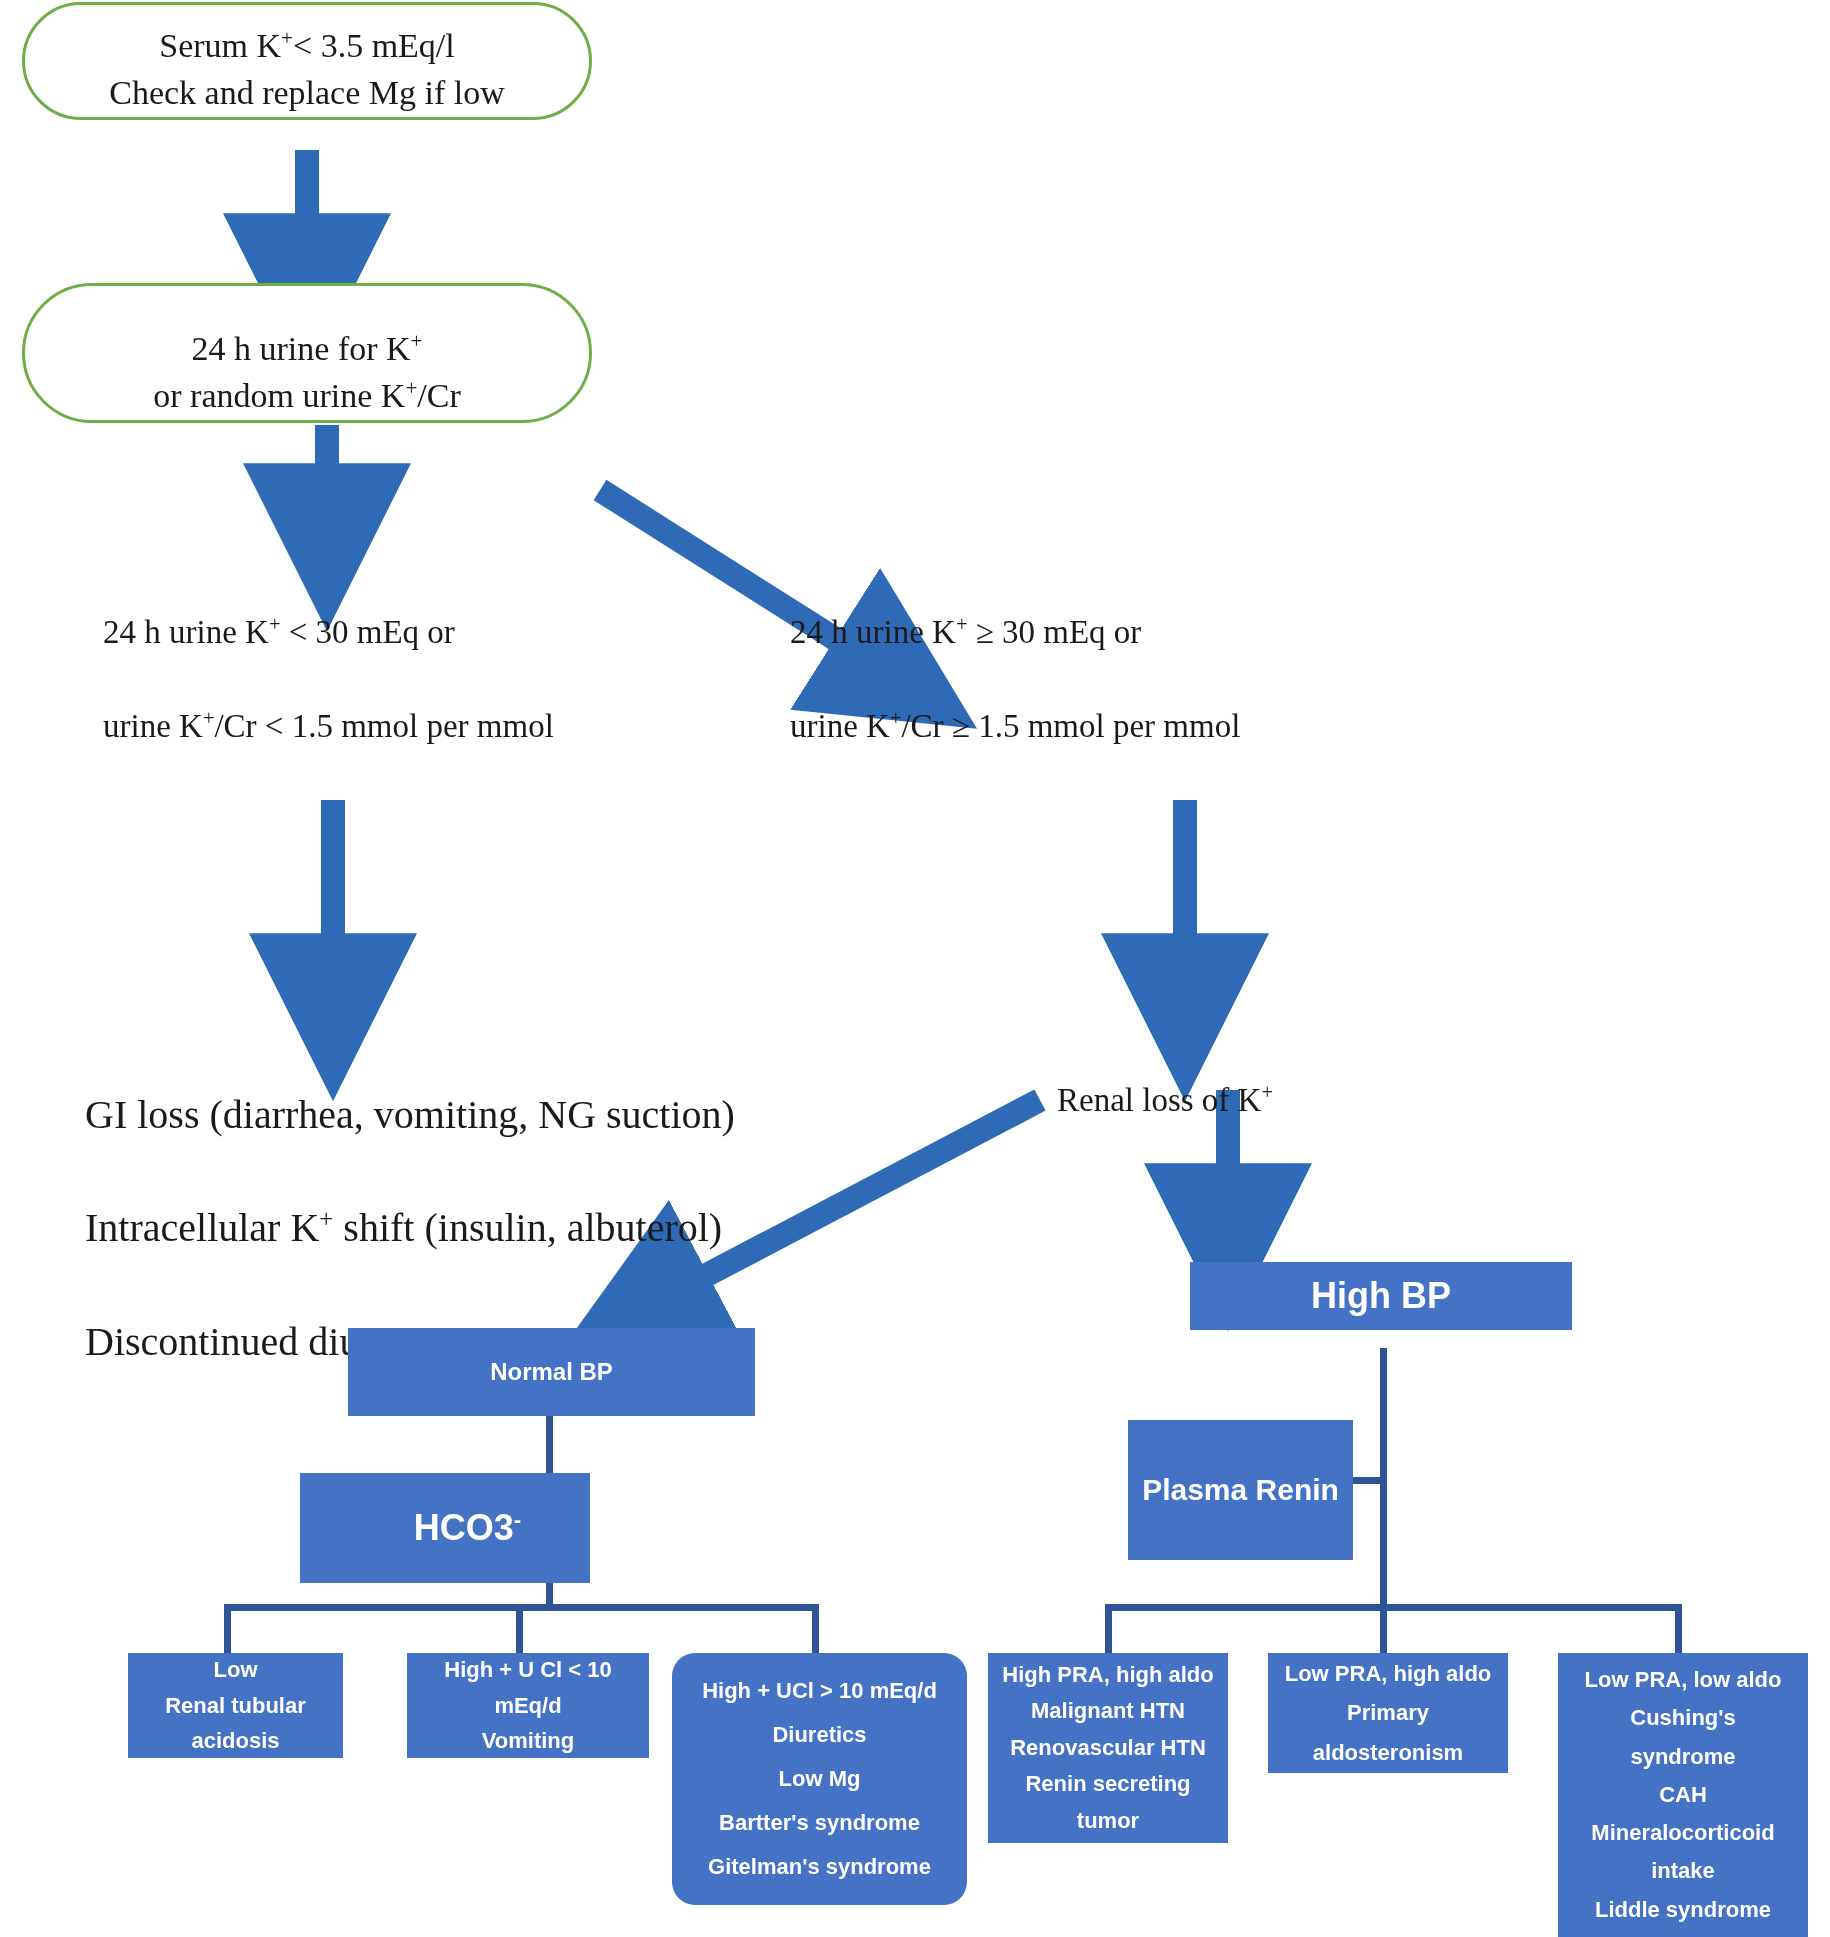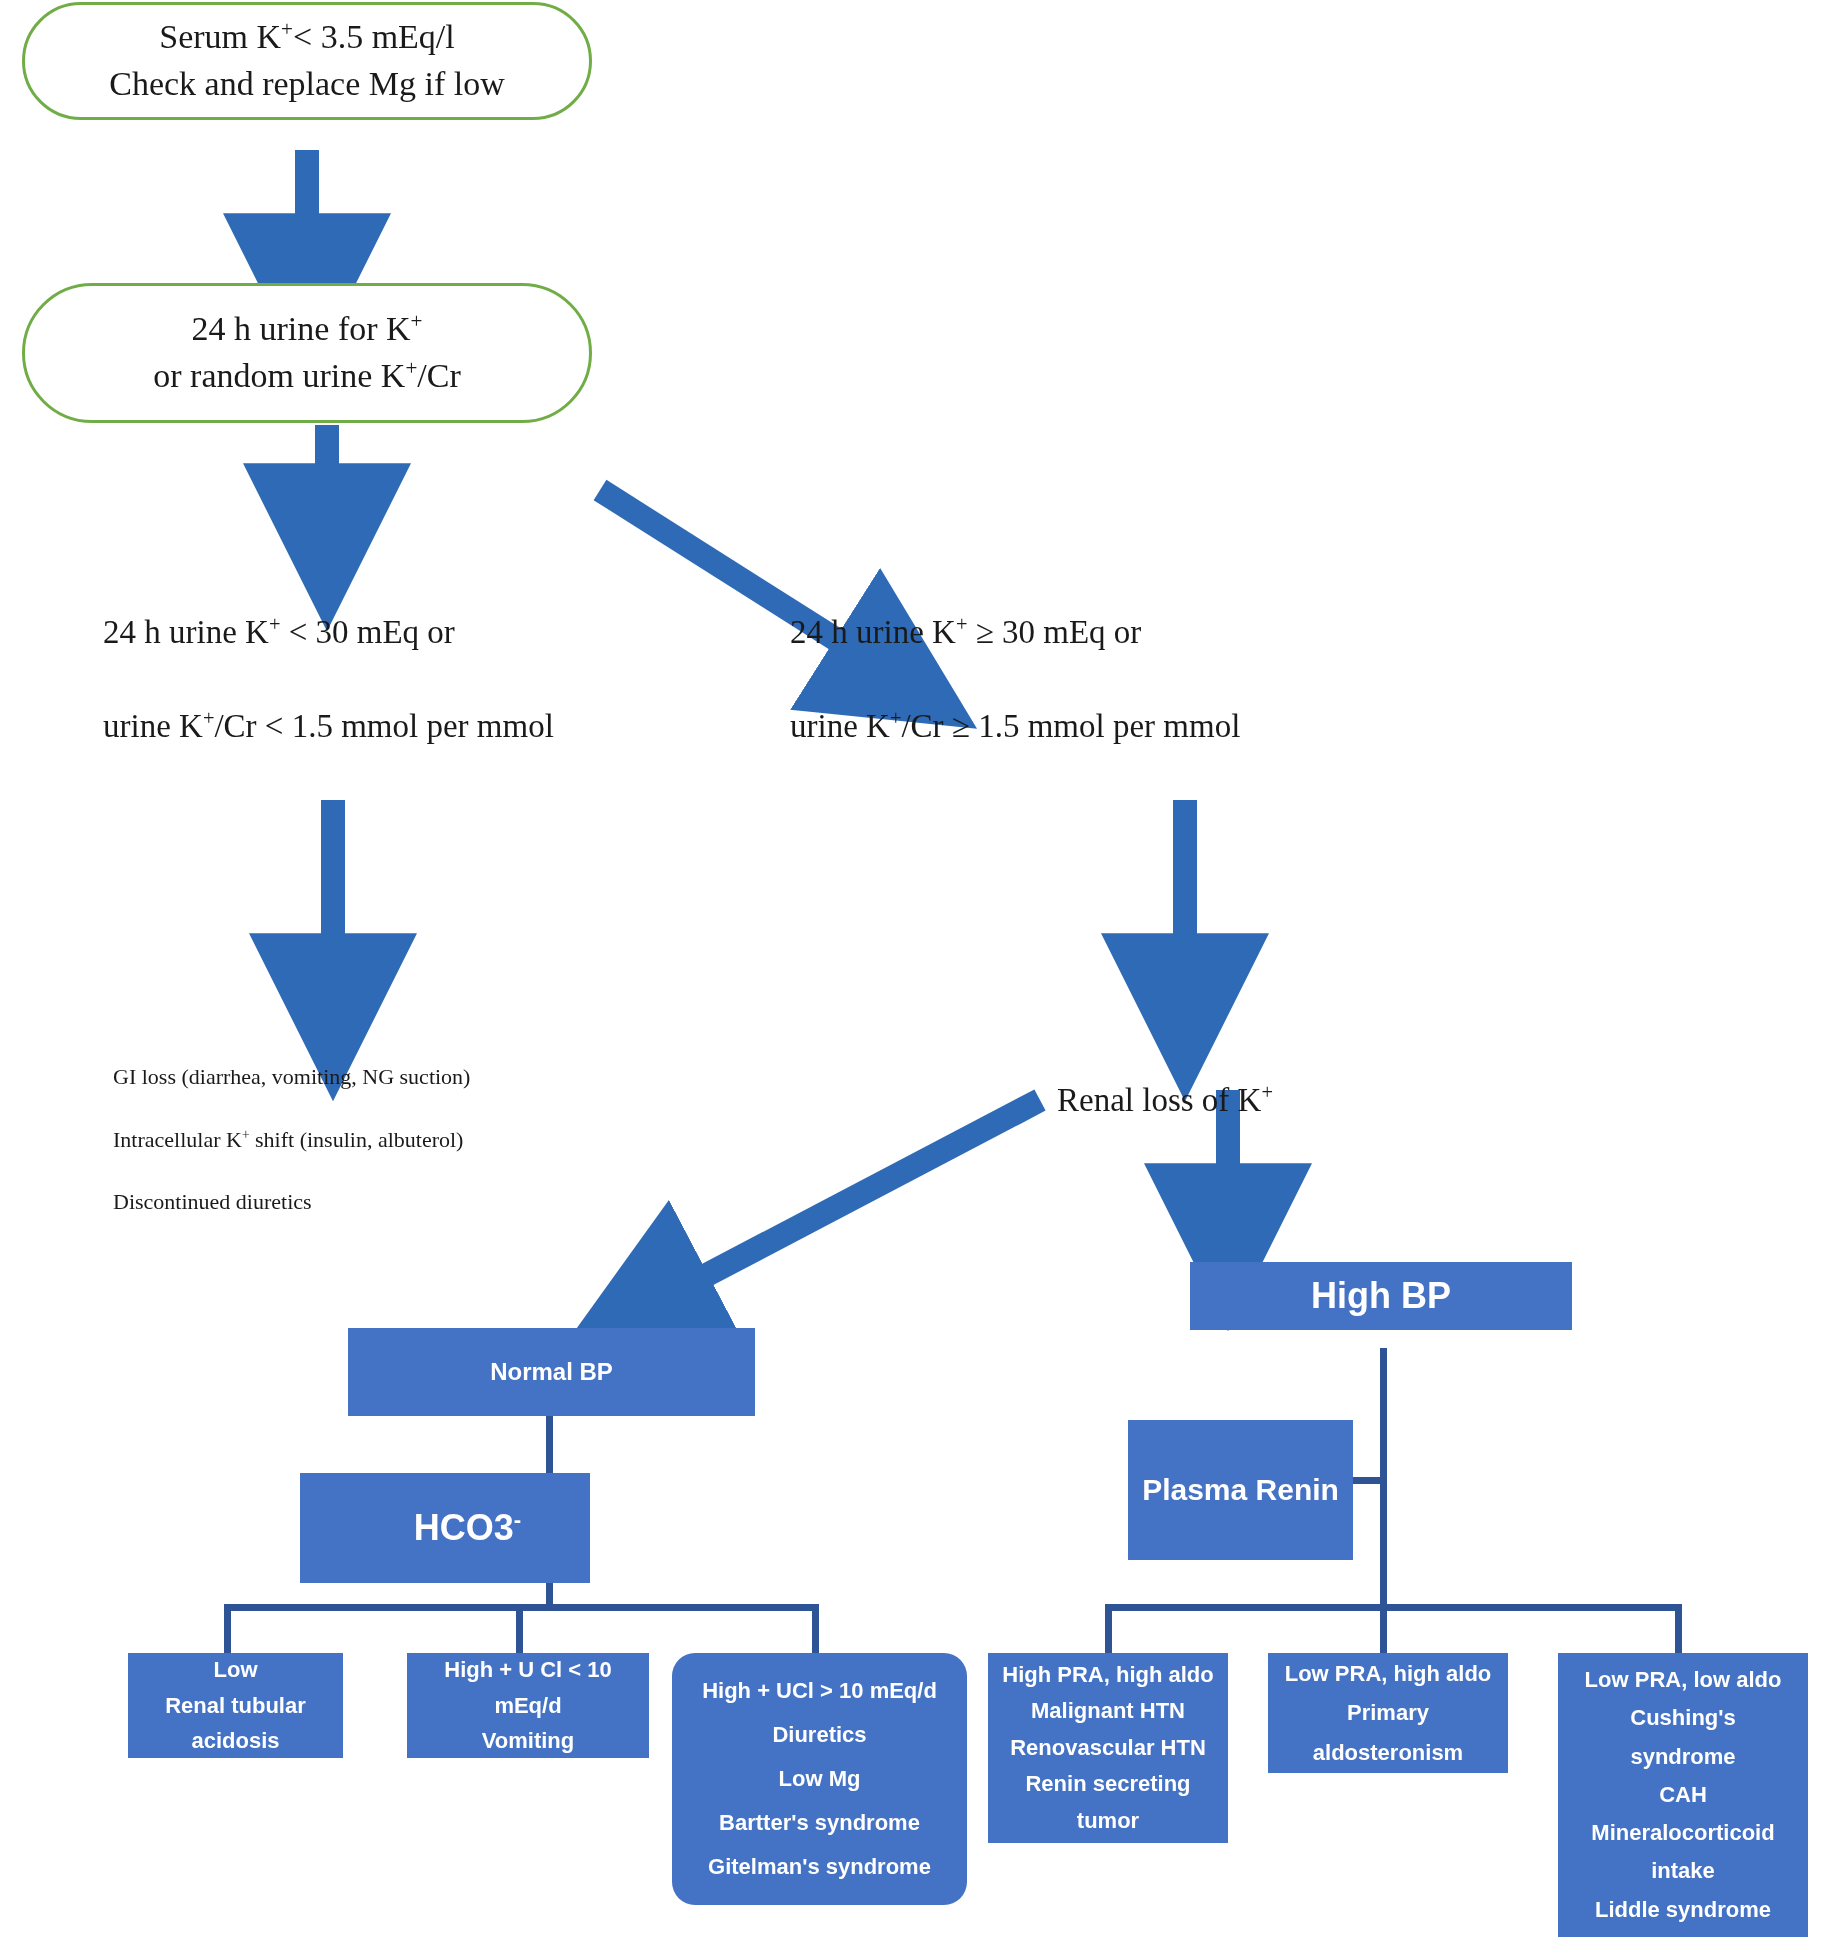--- a/index.html
+++ b/index.html
@@ -18,21 +18,21 @@
   }
 
   
   .stadium {
     position: absolute;
     box-sizing: border-box;
     border: 3px solid #70AD47;
     border-radius: 9999px;
     background: #ffffff;
     display: flex;
-    align-items: center;
+    align-items: flex-end;
     justify-content: center;
     text-align: center;
     font-family: "Liberation Serif", serif;
     color: #1a1a1a;
     line-height: 1.38;
   }
 
   
   .serif-text {
     position: absolute;
@@ -117,21 +117,21 @@
   <div class="serif-text" style="left:103px; top:562px; width:640px; font-size:33px;">
     <div>24 h urine K<sup>+</sup> &lt; 30 mEq or</div>
     <div>urine K<sup>+</sup>/Cr &lt; 1.5 mmol per mmol</div>
   </div>
 
   <div class="serif-text" style="left:790px; top:562px; width:660px; font-size:33px;">
     <div>24 h urine K<sup>+</sup> ≥ 30 mEq or</div>
     <div>urine K<sup>+</sup>/Cr ≥ 1.5 mmol per mmol</div>
   </div>
 
-  <div class="serif-text" style="left:113px; top:1030px; width:740px; font-size:22px;">
+  <div class="serif-text" style="left:85px; top:1030px; width:740px; font-size:40px;">
     <div>GI loss (diarrhea, vomiting, NG suction)</div>
     <div>Intracellular K<sup>+</sup> shift (insulin, albuterol)</div>
     <div>Discontinued diuretics</div>
   </div>
 
   <div class="serif-text" style="left:1057px; top:1030px; width:420px; font-size:33px;">
     <div>Renal loss of K<sup>+</sup></div>
   </div>
 
   <div class="conn" style="left:546px; top:1414px; width:7px; height:196px;"></div>

